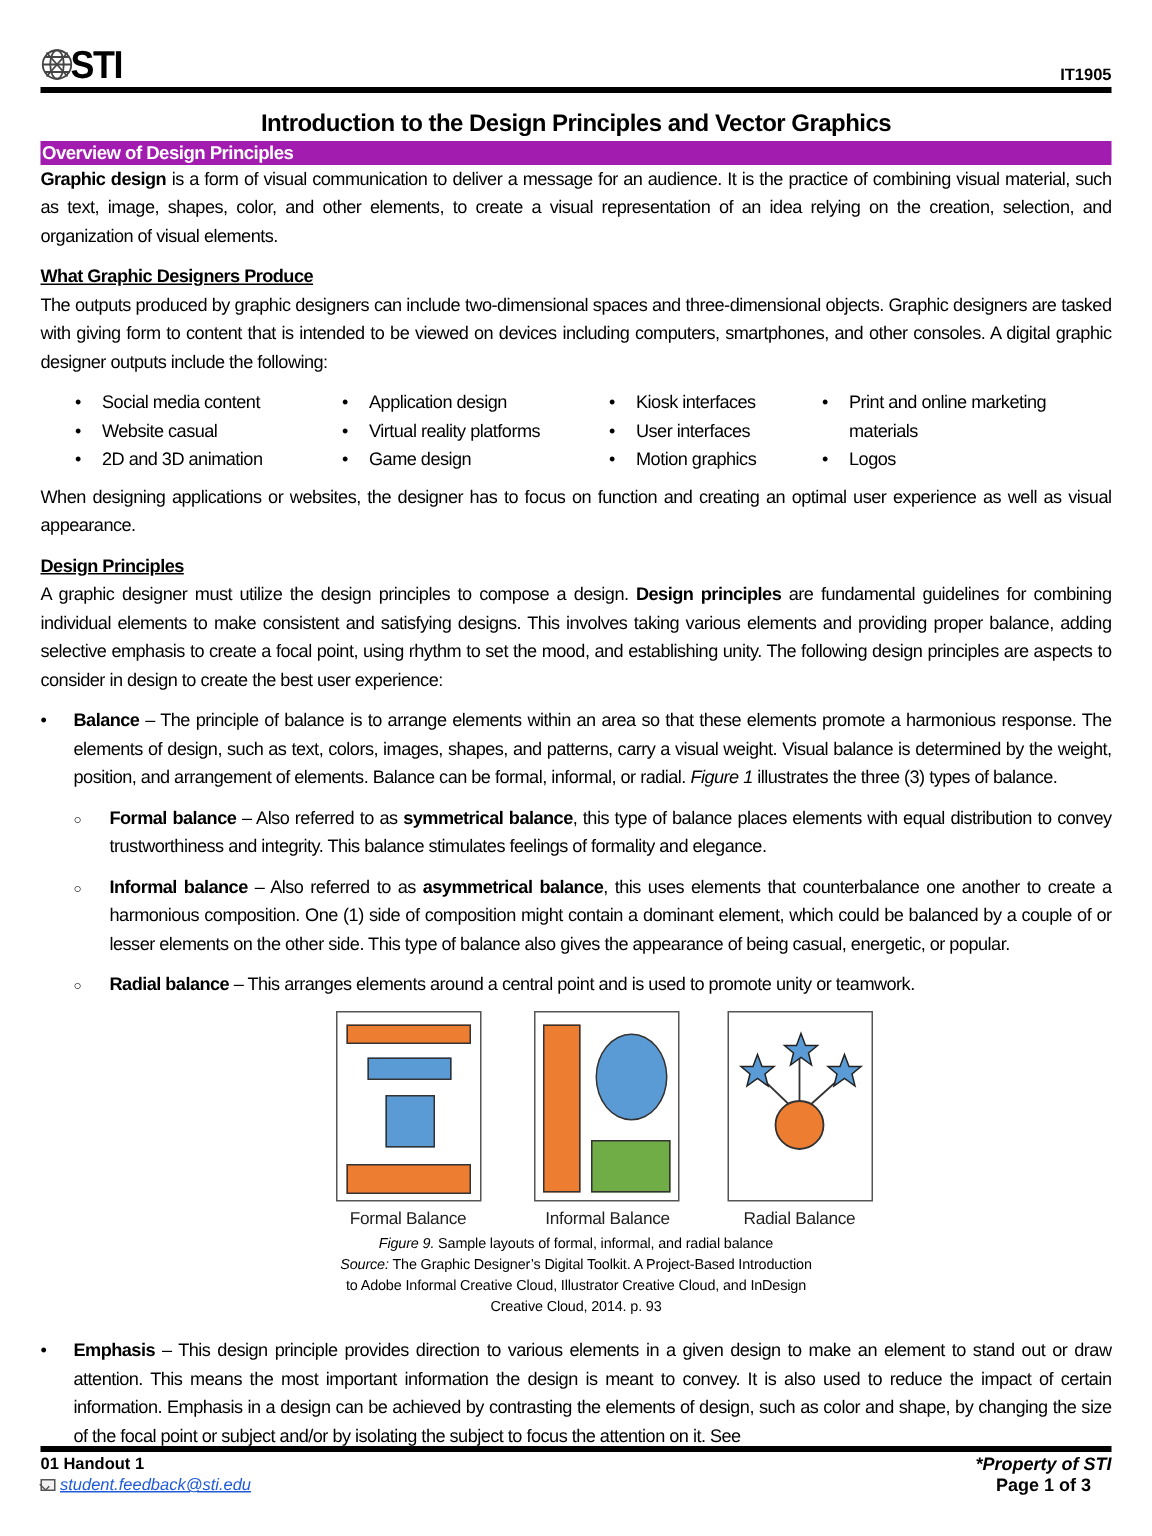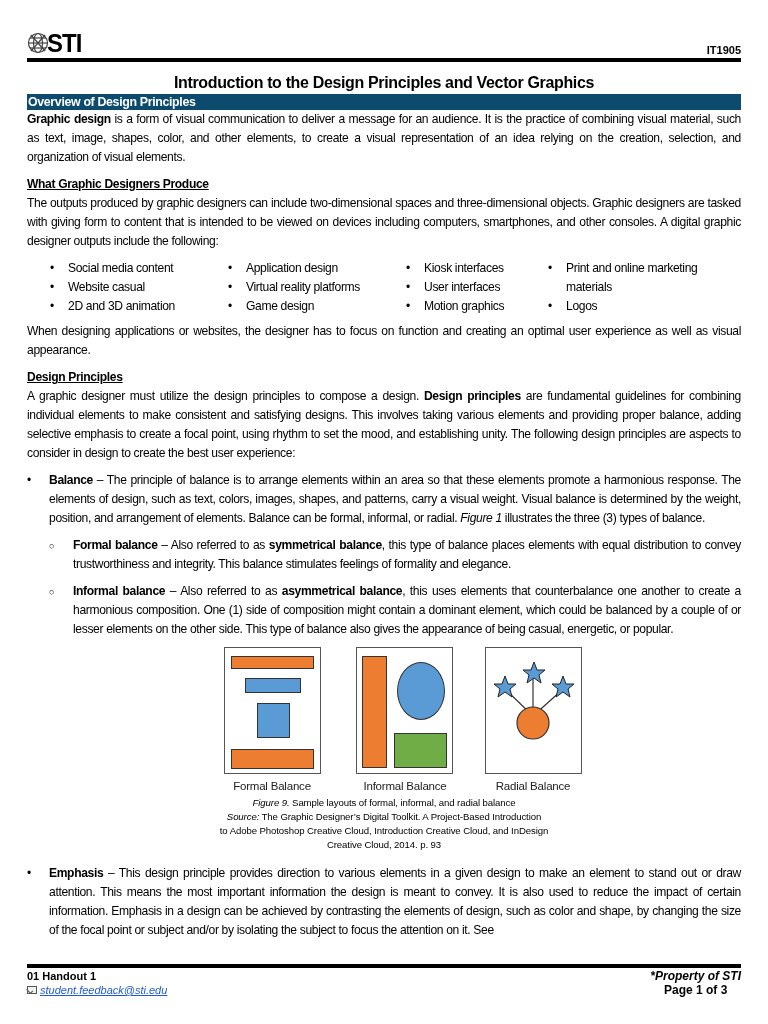--- a/index.html
+++ b/index.html
@@ -9,21 +9,21 @@
     
     .logo { position: absolute; left: 0; top: 29px; height: 26px; display: flex; align-items: flex-end; }
     .logo svg { display: block; }
     .logo-text { font-family: "Liberation Sans", sans-serif; font-weight: bold; font-size: 26px; letter-spacing: -1px; line-height: 24px; transform: scaleX(0.92); transform-origin: left; margin-left: -2px; }
     .doc-code { position: absolute; right: 0; top: 44px; font-size: 11px; font-weight: bold; }
     .rule-top { position: absolute; left: 0; right: 0; top: 58px; height: 4px; background: #000; }
 
     
     .content { position: absolute; left: 0; top: 74px; width: 714px; font-family: "Liberation Sans", sans-serif; font-size: 12.1px; line-height: 19px; letter-spacing: -0.35px; }
     .title { text-align: center; font-weight: bold; font-size: 16px; line-height: 18px; margin-left: 0; }
-    .bar { background: #0c4a6e; color: #fff; font-weight: bold; font-size: 12.4px; line-height: 17px; padding-left: 1px; margin-top: 2px; height: 16px; }
+    .bar { background: #a21caf; color: #fff; font-weight: bold; font-size: 12.4px; line-height: 17px; padding-left: 1px; margin-top: 2px; height: 16px; }
     p { margin: 0; text-align: justify; }
     .gap { height: 8px; }
     .subhead { font-weight: bold; text-decoration: underline; }
     b { font-weight: bold; }
     i { }
 
     .cols { display: flex; margin-top: 8px; margin-bottom: 6px; }
     .col { list-style: none; margin: 0; padding: 0; }
     .col li { position: relative; padding-left: 18px; line-height: 19px; }
     .col li::before { content: "\2022"; position: absolute; left: 0; top: 0; font-size: 12px; }
@@ -118,20 +118,21 @@
     <div class="gap"></div>
     <div class="subhead">Design Principles</div>
     <p><span>A graphic designer must utilize the design principles to compose a design. </span><b>Design principles</b><span> are fundamental guidelines for combining individual elements to make consistent and satisfying designs. This involves taking various elements and providing proper balance, adding selective emphasis to create a focal point, using rhythm to set the mood, and establishing unity. The following design principles are aspects to consider in design to create the best user experience:</span></p>
 
     <p class="principle"><b>Balance</b><span> – The principle of balance is to arrange elements within an area so that these elements promote a harmonious response. The elements of design, such as text, colors, images, shapes, and patterns, carry a visual weight. Visual balance is determined by the weight, position, and arrangement of elements. Balance can be formal, informal, or radial. </span><i>Figure 1</i><span> illustrates the three (3) types of balance.</span></p>
 
     <p class="sub"><b>Formal balance</b><span> – Also referred to as </span><b>symmetrical balance</b><span>, this type of balance places elements with equal distribution to convey trustworthiness and integrity. This balance stimulates feelings of formality and elegance.</span></p>
 
     <p class="sub"><b>Informal balance</b><span> – Also referred to as </span><b>asymmetrical balance</b><span>, this uses elements that counterbalance one another to create a harmonious composition. One (1) side of composition might contain a dominant element, which could be balanced by a couple of or lesser elements on the other side. This type of balance also gives the appearance of being casual, energetic, or popular.</span></p>
 
+    <p class="sub"><b>Radial balance</b><span> – This arranges elements around a central point and is used to promote unity or teamwork.</span></p>
 
     <div class="figure">
 
       <div class="fbox" style="left:197px;">
         <div class="shape orange" style="left:6px; top:8px; width:83px; height:13px;"></div>
         <div class="shape blue" style="left:20px; top:30px; width:56px; height:15px;"></div>
         <div class="shape blue" style="left:32px; top:55px; width:33px; height:35px;"></div>
         <div class="shape orange" style="left:6px; top:101px; width:83px; height:20px;"></div>
       </div>
 
@@ -157,21 +158,21 @@
         </svg>
       </div>
       <div class="flabel" style="left:175px;">Formal Balance</div>
       <div class="flabel" style="left:308px;">Informal Balance</div>
       <div class="flabel" style="left:436px;">Radial Balance</div>
     </div>
 
     <div class="caption">
       <div><i>Figure 9.</i><span> Sample layouts of formal, informal, and radial balance</span></div>
       <div><i>Source:</i><span> The Graphic Designer’s Digital Toolkit. A Project-Based Introduction</span></div>
-      <div>to Adobe Photoshop Creative Cloud, Introduction Creative Cloud, and InDesign</div>
+      <div>to Adobe Informal Creative Cloud, Illustrator Creative Cloud, and InDesign</div>
       <div>Creative Cloud, 2014. p. 93</div>
     </div>
 
     <p class="principle" style="margin-top:12px;"><b>Emphasis</b><span> – This design principle provides direction to various elements in a given design to make an element to stand out or draw attention. This means the most important information the design is meant to convey. It is also used to reduce the impact of certain information. Emphasis in a design can be achieved by contrasting the elements of design, such as color and shape, by changing the size of the focal point or subject and/or by isolating the subject to focus the attention on it. See</span></p>
   </div>
 
   <div class="rule-bottom"></div>
   <div class="foot-left">
     <div class="foot-handout">01 Handout 1</div>
     <div class="mail">

